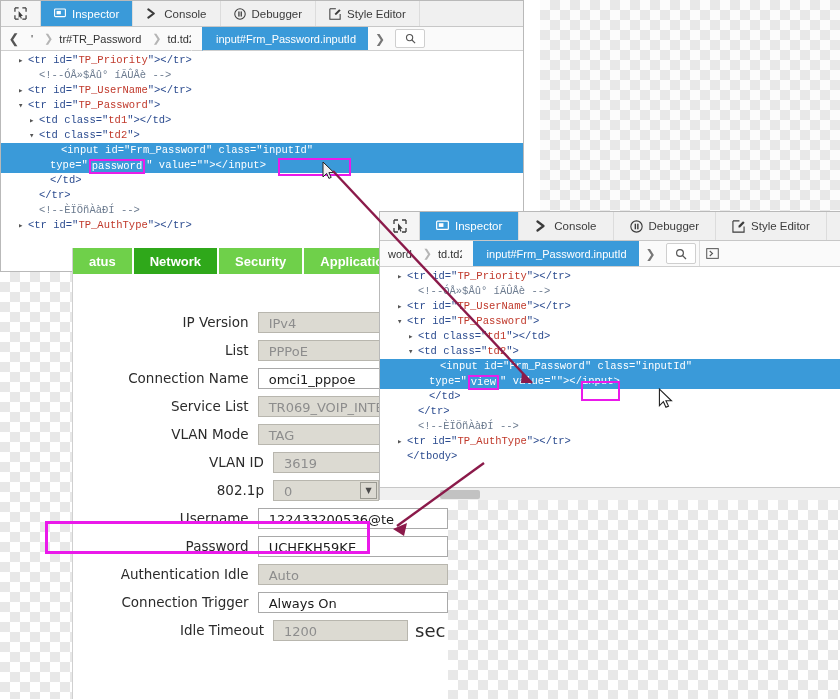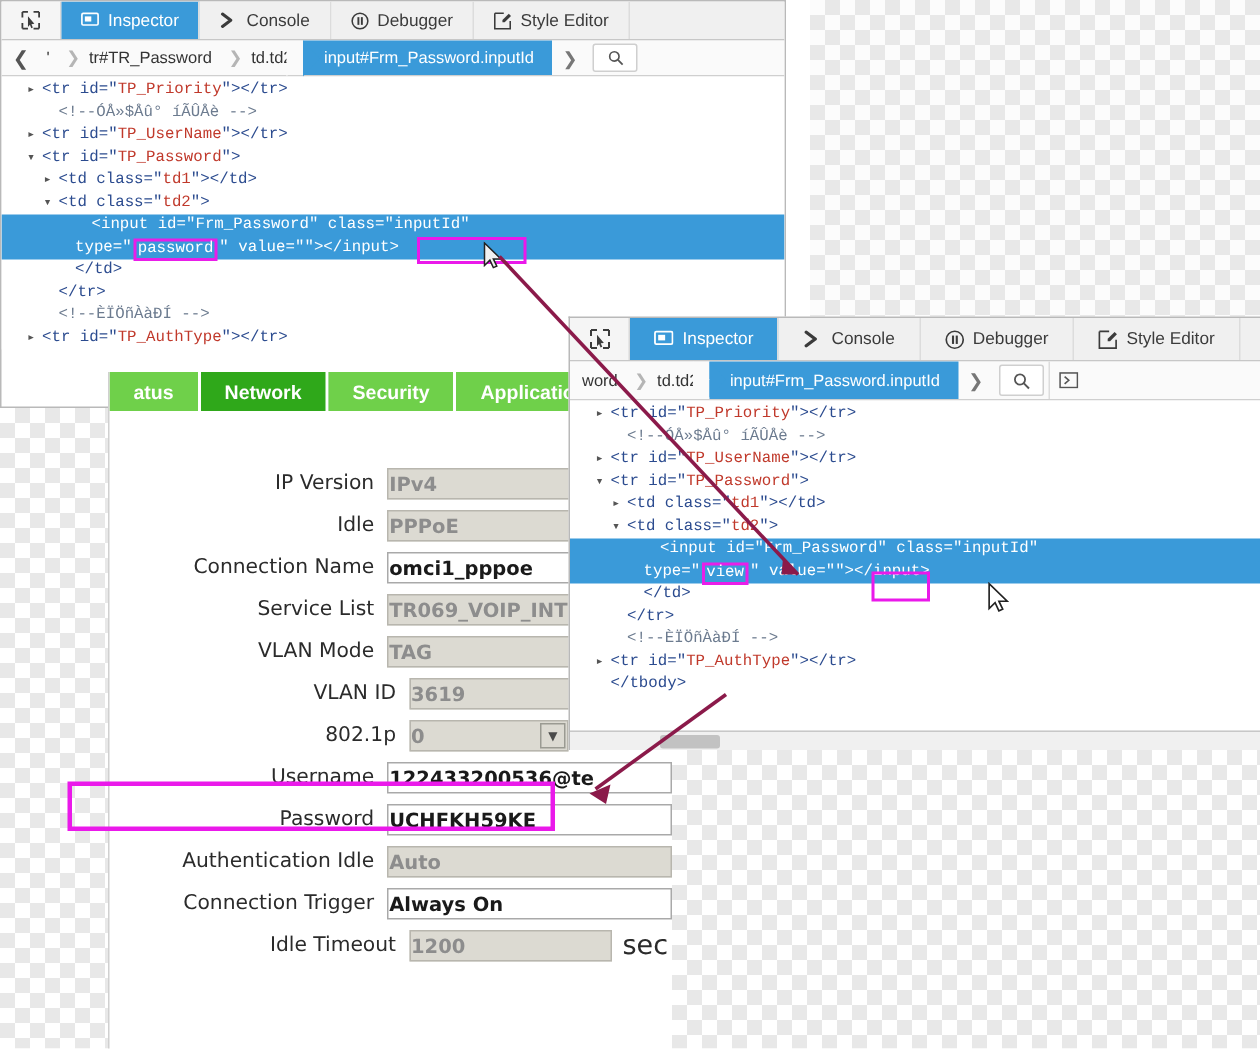--- a/index.html
+++ b/index.html
@@ -162,23 +162,23 @@
   }
   .flabel {
     width:200px; text-align:right; padding-right:9px;
     font-size:13.5px; color:#2b2b2b;
     font-family:"DejaVu Sans", sans-serif;
   }
   .finput {
     height:21px; width:205px;
     border:1px solid #a9a9a9;
     background:#ffffff; color:#1a1a1a;
-    font-size:13px; padding:1px 0; line-height:19px;
+    font-size:13px; padding:1px 10px; line-height:19px;
     font-family:"DejaVu Sans", sans-serif;
-    overflow:hidden; white-space:nowrap;font-weight:bold;
+    overflow:hidden; white-space:nowrap;
   }
   .finput.ro { background:#dcdad2; color:#8d8d8d; border:1px solid #b8b6ae; }
   .finput.narrow { width:135px; }
   .finput.sel-box { width:106px; position:relative; padding-right:20px; }
   .sel-arrow {
     position:absolute; right:1px; top:1px; width:17px; height:17px;
     background:#dcdad2; border:1px solid #9a9a92;
     display:flex; align-items:center; justify-content:center;
     font-size:8px; color:#4a4a4a;
   }
@@ -325,21 +325,21 @@
       <span>Ad</span>
     </div>
   </div>
 
   <div id="router-form">
       <div class="frow">
         <div class="flabel">IP Version</div>
         <div class="finput ro"><span>IPv4</span></div>
       </div>
       <div class="frow">
-        <div class="flabel">Idle</div>
+        <div class="flabel">List</div>
         <div class="finput ro"><span>PPPoE</span></div>
       </div>
       <div class="frow">
         <div class="flabel">Connection Name</div>
         <div class="finput"><span>omci1_pppoe</span></div>
       </div>
       <div class="frow">
         <div class="flabel">Service List</div>
         <div class="finput ro"><span>TR069_VOIP_INTERNET</span></div>
       </div>

